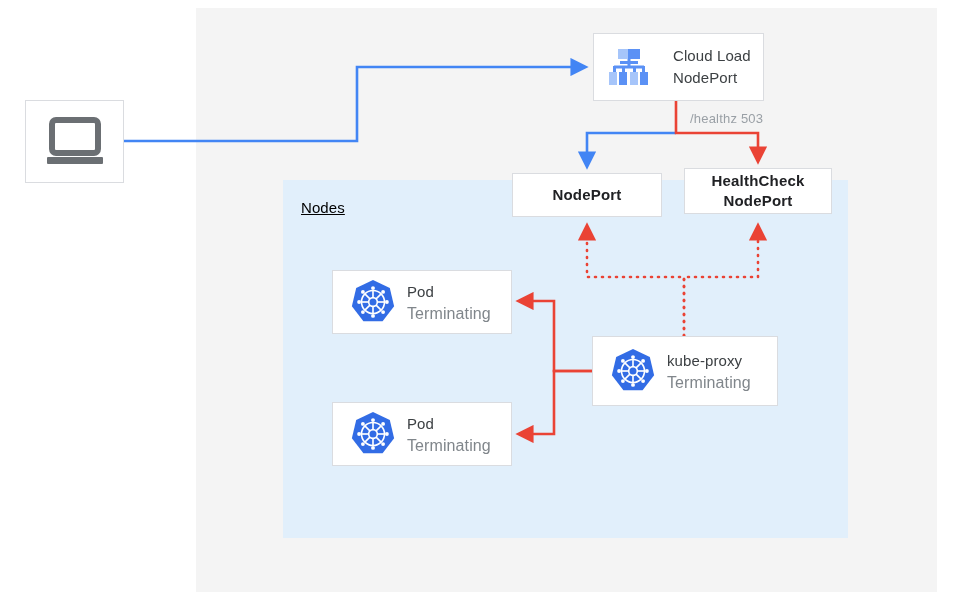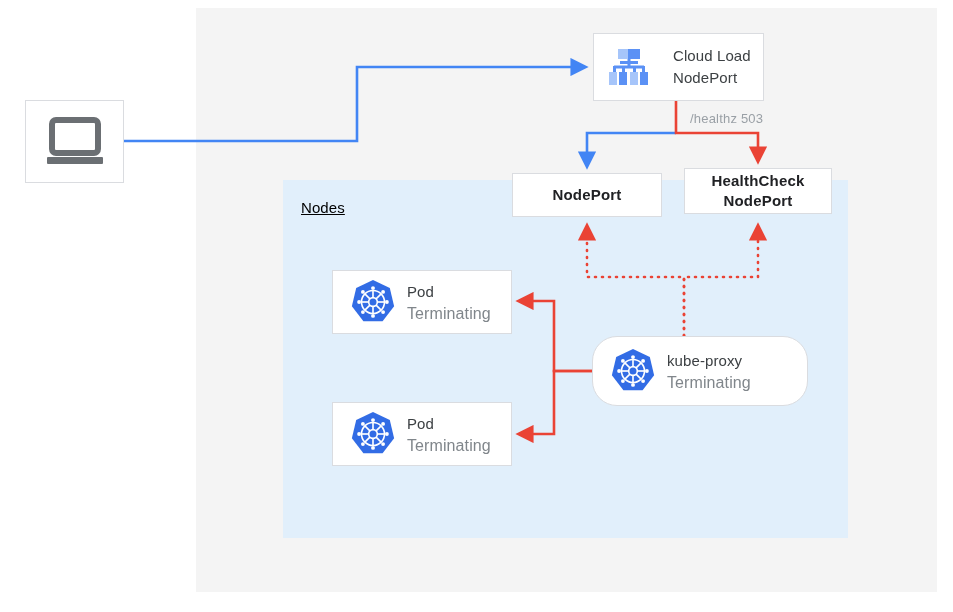--- a/index.html
+++ b/index.html
@@ -106,23 +106,22 @@
   }
   #pod1-box {
     left: 332px; top: 270px; width: 180px; height: 64px;
     padding-left: 12px;
   }
   #pod2-box {
     left: 332px; top: 402px; width: 180px; height: 64px;
     padding-left: 12px;
   }
   #kubeproxy-box {
-    left: 592px; top: 336px; width: 216px; height: 70px;
+    left: 592px; top: 336px; width: 186px; height: 70px;
     padding-left: 12px;
-    border-radius: 25px;
   }
 
   .icon-slot {
     flex: none;
     display: flex;
     align-items: center;
     justify-content: center;
   }
   .k8s-slot { width: 56px; height: 56px; margin-right: 6px; }
   .clb-slot { width: 50px; height: 48px; margin-right: 10px; }

